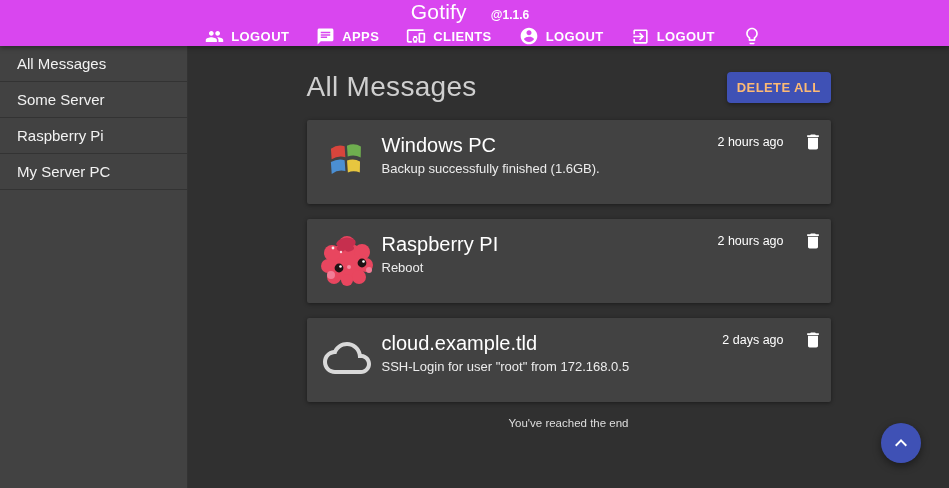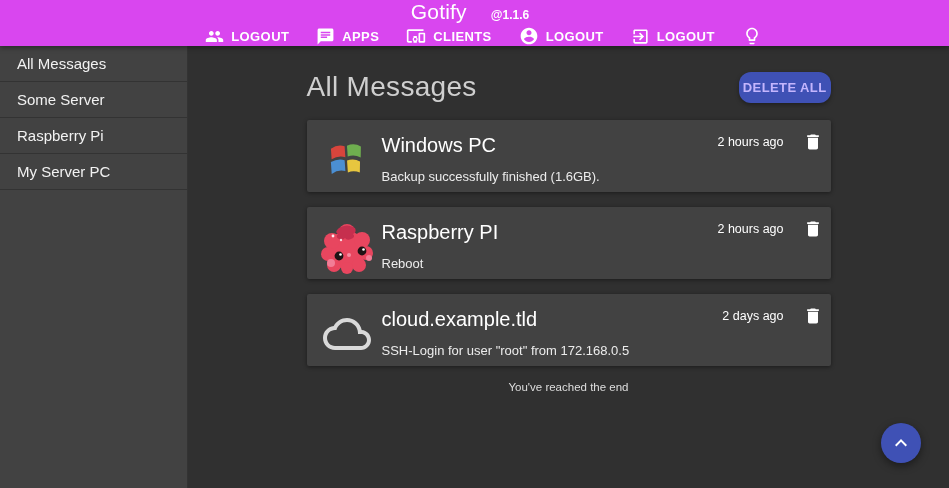--- a/index.html
+++ b/index.html
@@ -47,37 +47,37 @@
   }
   
   .main {
     position:absolute; top:46px; left:188px; right:0; bottom:0;
     overflow:hidden;
   }
   .content { width:524px; margin:0 auto; padding-top:25px; }
   .title-row { display:flex; align-items:center; justify-content:space-between; margin-bottom:17px; }
   .page-title { font-size:28px; font-weight:400; color:#cfcfcf; letter-spacing:.3px; }
   .delete-all-btn {
-    background:#3f51b5; color:#c4b5fd; border:none; border-radius:12px;
+    background:#3f51b5; color:#fdba74; border:none; border-radius:4px;
     font-family:inherit; font-size:13px; font-weight:700; letter-spacing:.4px;
-    padding:8px 4px; cursor:pointer;
+    padding:8px 10px; cursor:pointer;
     box-shadow:0 2px 4px rgba(0,0,0,.35);
   }
   .card {
-    background:#424242; border-radius:2px; height:72px;
+    background:#424242; border-radius:2px; height:84px;
     box-shadow:0 1px 4px rgba(0,0,0,.45);
     display:flex; margin-bottom:15px;
   }
   .msg-icon-wrap {
     width:56px; height:56px; margin:12px 7px 12px 12px;
     display:flex; align-items:center; justify-content:center; flex-shrink:0;
   }
   .msg-body { flex:1; padding-top:13px; min-width:0; }
   .msg-title { font-size:20px; font-weight:400; color:#fff; line-height:25px; }
-  .msg-text { font-size:13px; color:#ececec; margin-top:11px; }
+  .msg-text { font-size:13px; color:#ececec; margin-top:3px; }
   .msg-right { display:flex; align-items:flex-start; padding:14px 8px 0 0; flex-shrink:0; }
   .msg-time { font-size:12.5px; font-weight:500; color:#fff; line-height:17px; margin-right:19px; }
   .trash-btn { background:none; border:none; cursor:pointer; padding:0; margin-top:-2px; display:flex; }
   .end-text { text-align:center; font-size:11.5px; color:#dedede; margin-top:13px; }
   
   .fab {
     position:absolute; right:28px; bottom:25px; width:40px; height:40px;
     border-radius:50%; background:#3f51b5; border:none; cursor:pointer;
     display:flex; align-items:center; justify-content:center;
     box-shadow:0 3px 8px rgba(0,0,0,.45); z-index:40;

